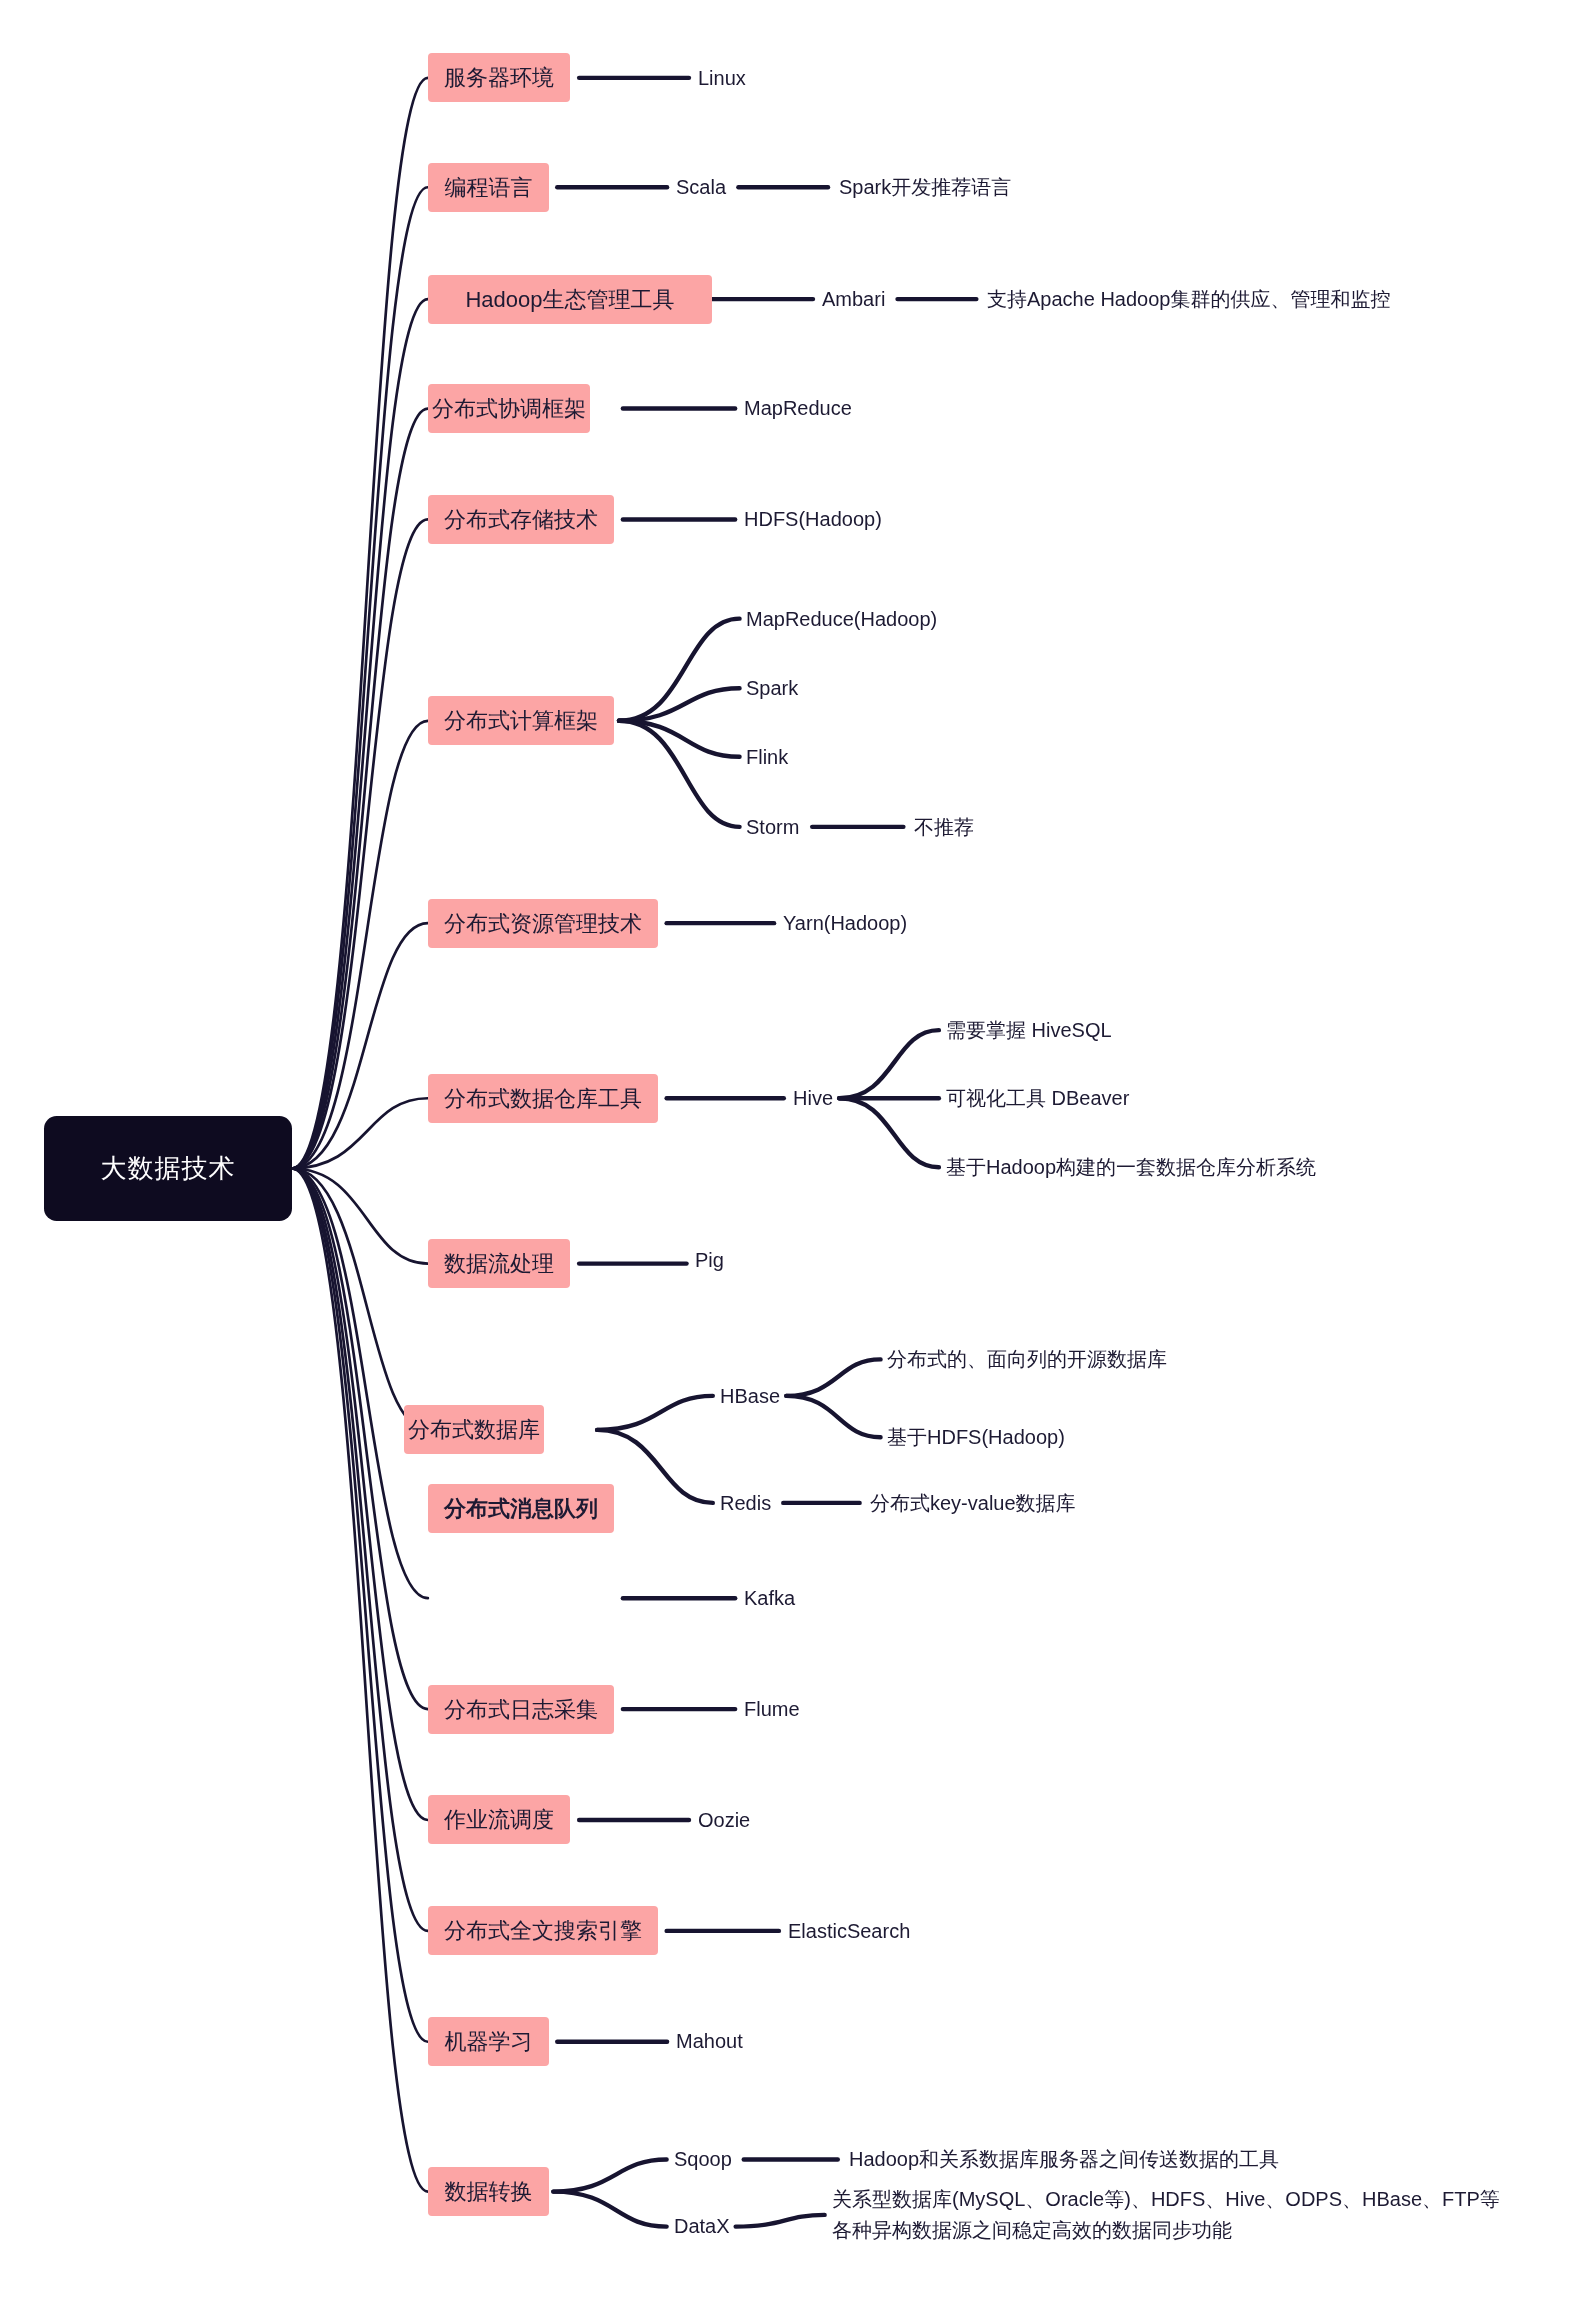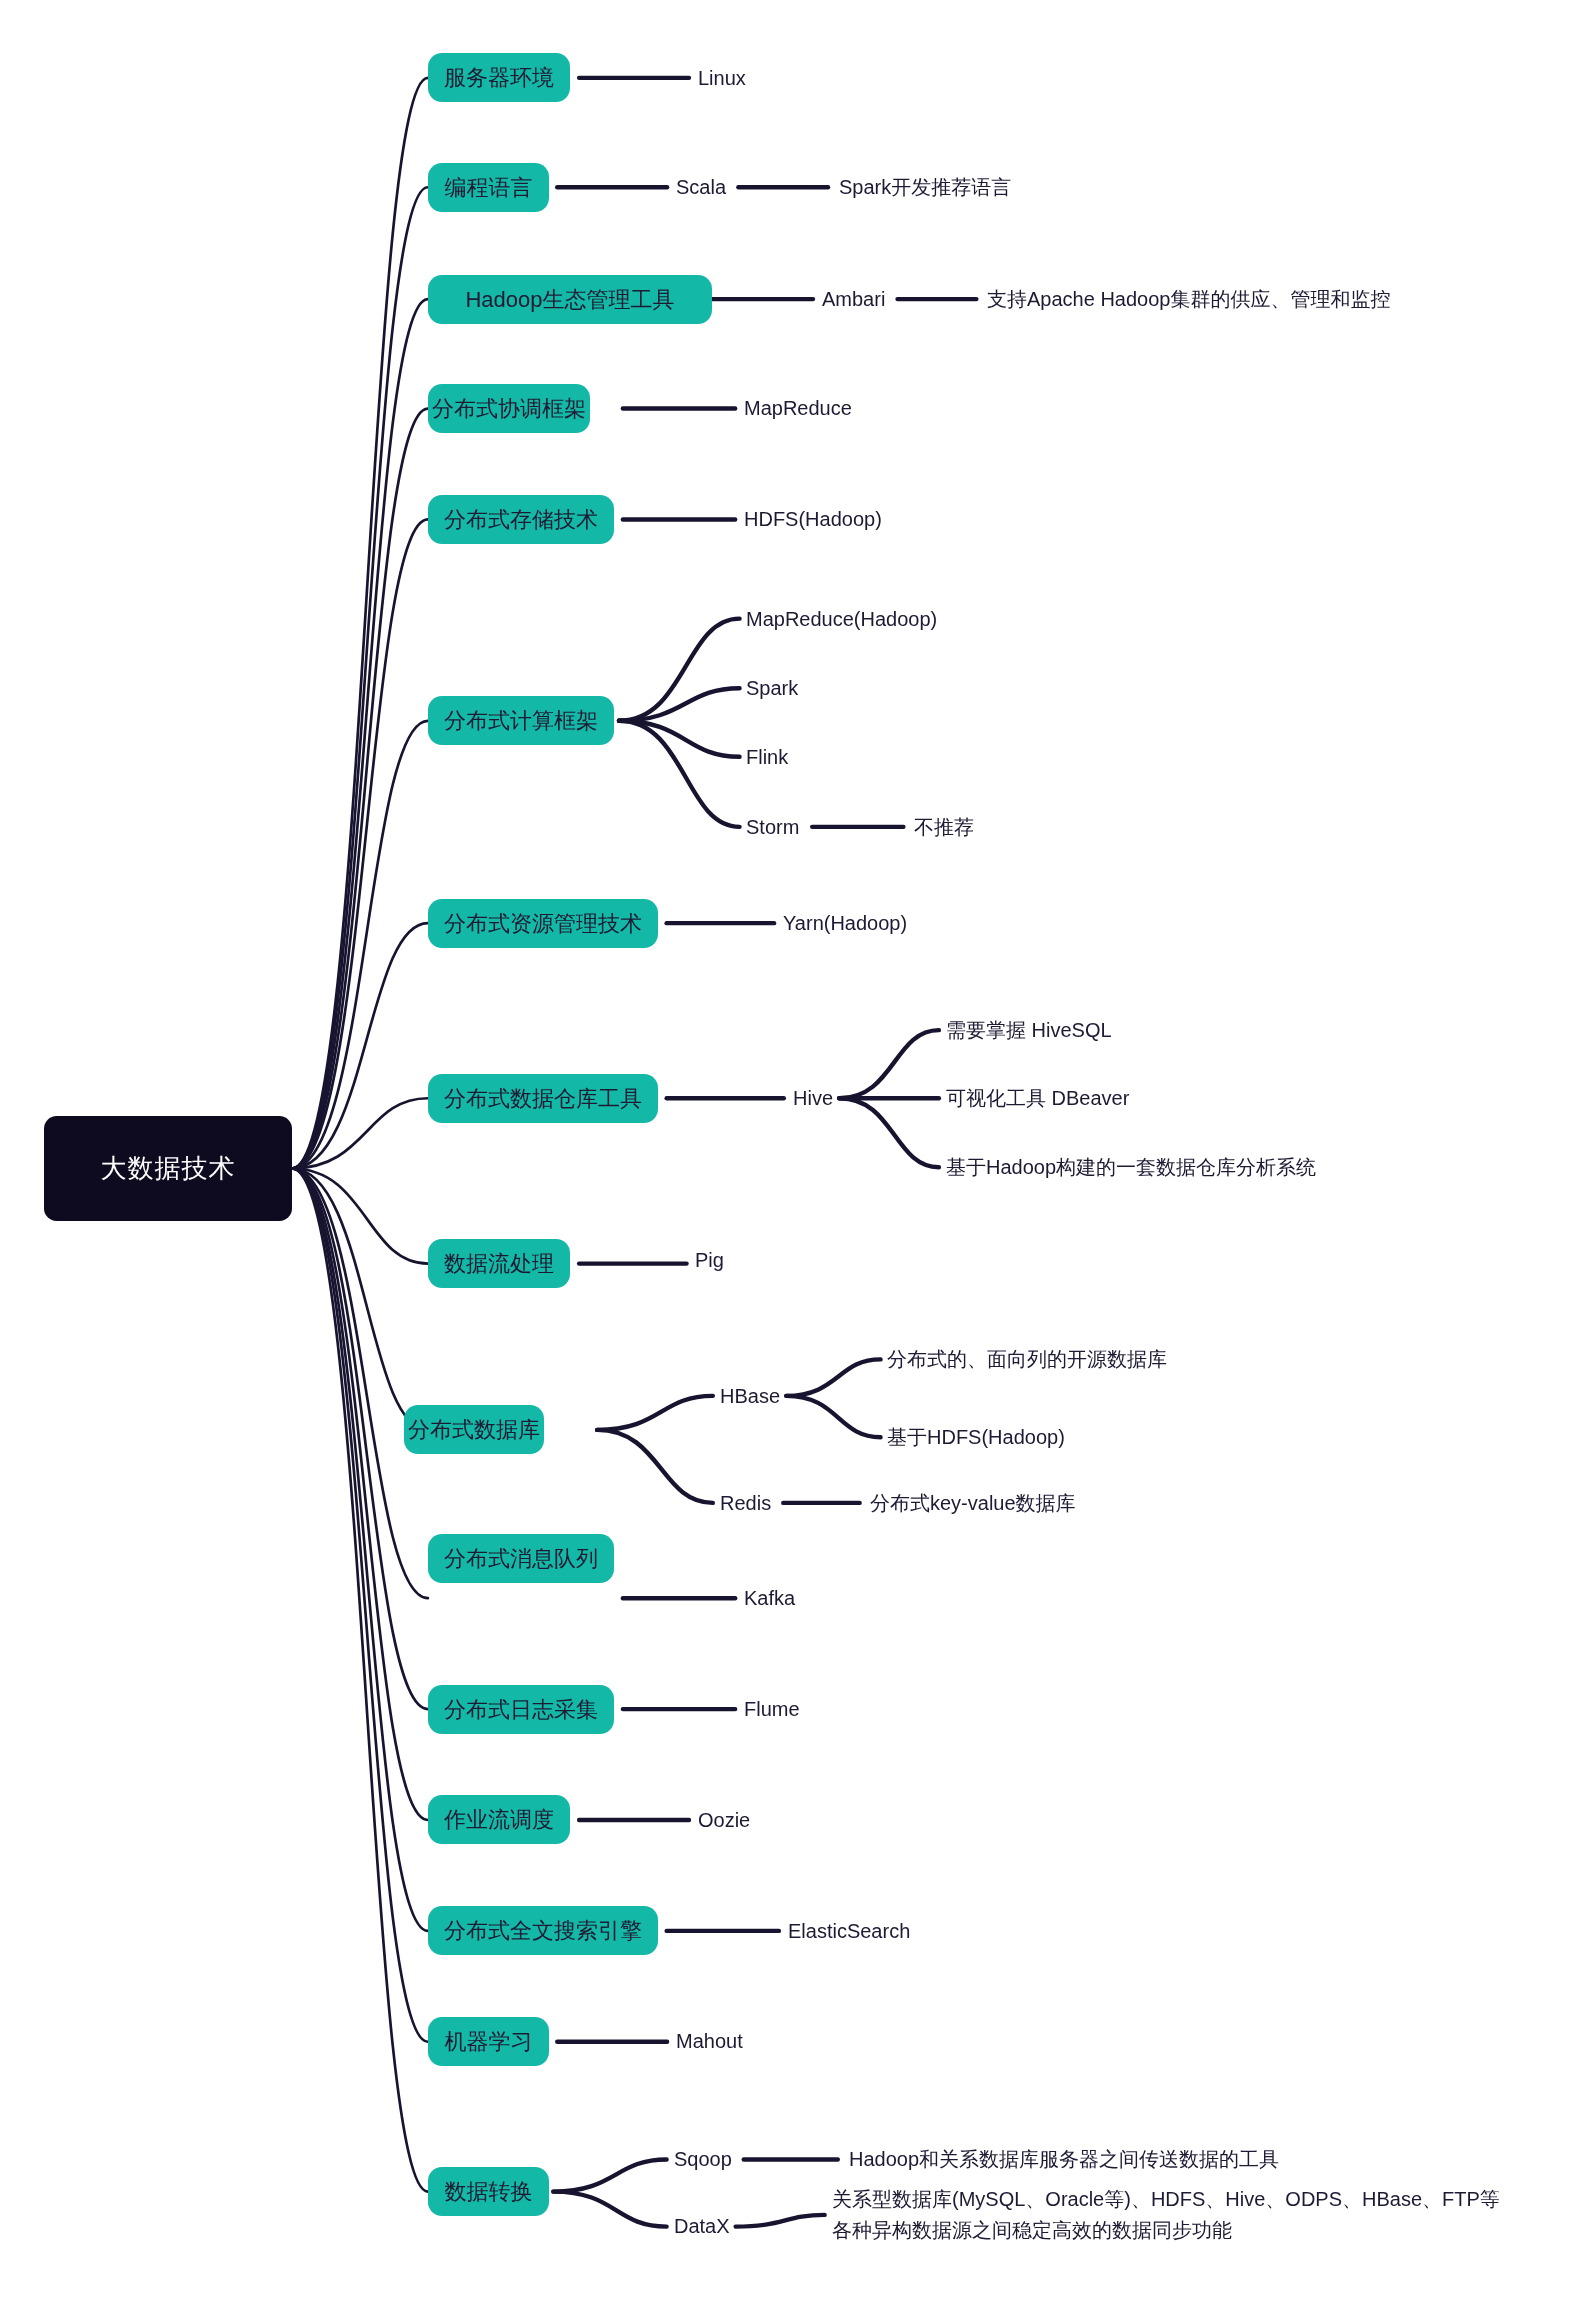--- a/index.html
+++ b/index.html
@@ -29,22 +29,22 @@
     height: 2319px;
     display: block;
   }
   .link-curve {
     fill: none;
     stroke: #171430;
     stroke-linecap: round;
   }
   .node-box {
     position: absolute;
-    background: #14b8a6;
-    border-radius: 14px;
+    background: #fca5a5;
+    border-radius: 4px;
     display: flex;
     align-items: center;
     justify-content: center;
     box-sizing: border-box;
     padding: 0 16.5px;
     color: #1d1a33;
     font-size: 22px;
     white-space: nowrap;
     line-height: 1.25;
   }
@@ -154,21 +154,21 @@
       <div class="leaf-text" style="left: 946px; top: 1098px;">可视化工具 DBeaver</div>
       <div class="leaf-text" style="left: 946px; top: 1167px;">基于Hadoop构建的一套数据仓库分析系统</div>
       <div class="node-box" style="left: 428px; top: 1239px; width: 142px; height: 49px;">数据流处理</div>
       <div class="leaf-text" style="left: 695px; top: 1260px;">Pig</div>
       <div class="node-box" style="left: 404px; top: 1405px; width: 140px; height: 49px;">分布式数据库</div>
       <div class="leaf-text" style="left: 720px; top: 1396px;">HBase</div>
       <div class="leaf-text" style="left: 887px; top: 1359px;">分布式的、面向列的开源数据库</div>
       <div class="leaf-text" style="left: 887px; top: 1437px;">基于HDFS(Hadoop)</div>
       <div class="leaf-text" style="left: 720px; top: 1503px;">Redis</div>
       <div class="leaf-text" style="left: 870px; top: 1503px;">分布式key-value数据库</div>
-      <div class="node-box" style="left: 428px; top: 1534px; width: 186px; height: 49px;">分布式消息队列</div>
+      <div class="node-box" style="left: 428px; top: 1484px; width: 186px; height: 49px; font-weight: bold;">分布式消息队列</div>
       <div class="leaf-text" style="left: 744px; top: 1598px;">Kafka</div>
       <div class="node-box" style="left: 428px; top: 1685px; width: 186px; height: 49px;">分布式日志采集</div>
       <div class="leaf-text" style="left: 744px; top: 1709px;">Flume</div>
       <div class="node-box" style="left: 428px; top: 1795px; width: 142px; height: 49px;">作业流调度</div>
       <div class="leaf-text" style="left: 698px; top: 1820px;">Oozie</div>
       <div class="node-box" style="left: 428px; top: 1906px; width: 230px; height: 49px;">分布式全文搜索引擎</div>
       <div class="leaf-text" style="left: 788px; top: 1931px;">ElasticSearch</div>
       <div class="node-box" style="left: 428px; top: 2017px; width: 121px; height: 49px;">机器学习</div>
       <div class="leaf-text" style="left: 676px; top: 2041px;">Mahout</div>
       <div class="node-box" style="left: 428px; top: 2167px; width: 121px; height: 49px;">数据转换</div>

